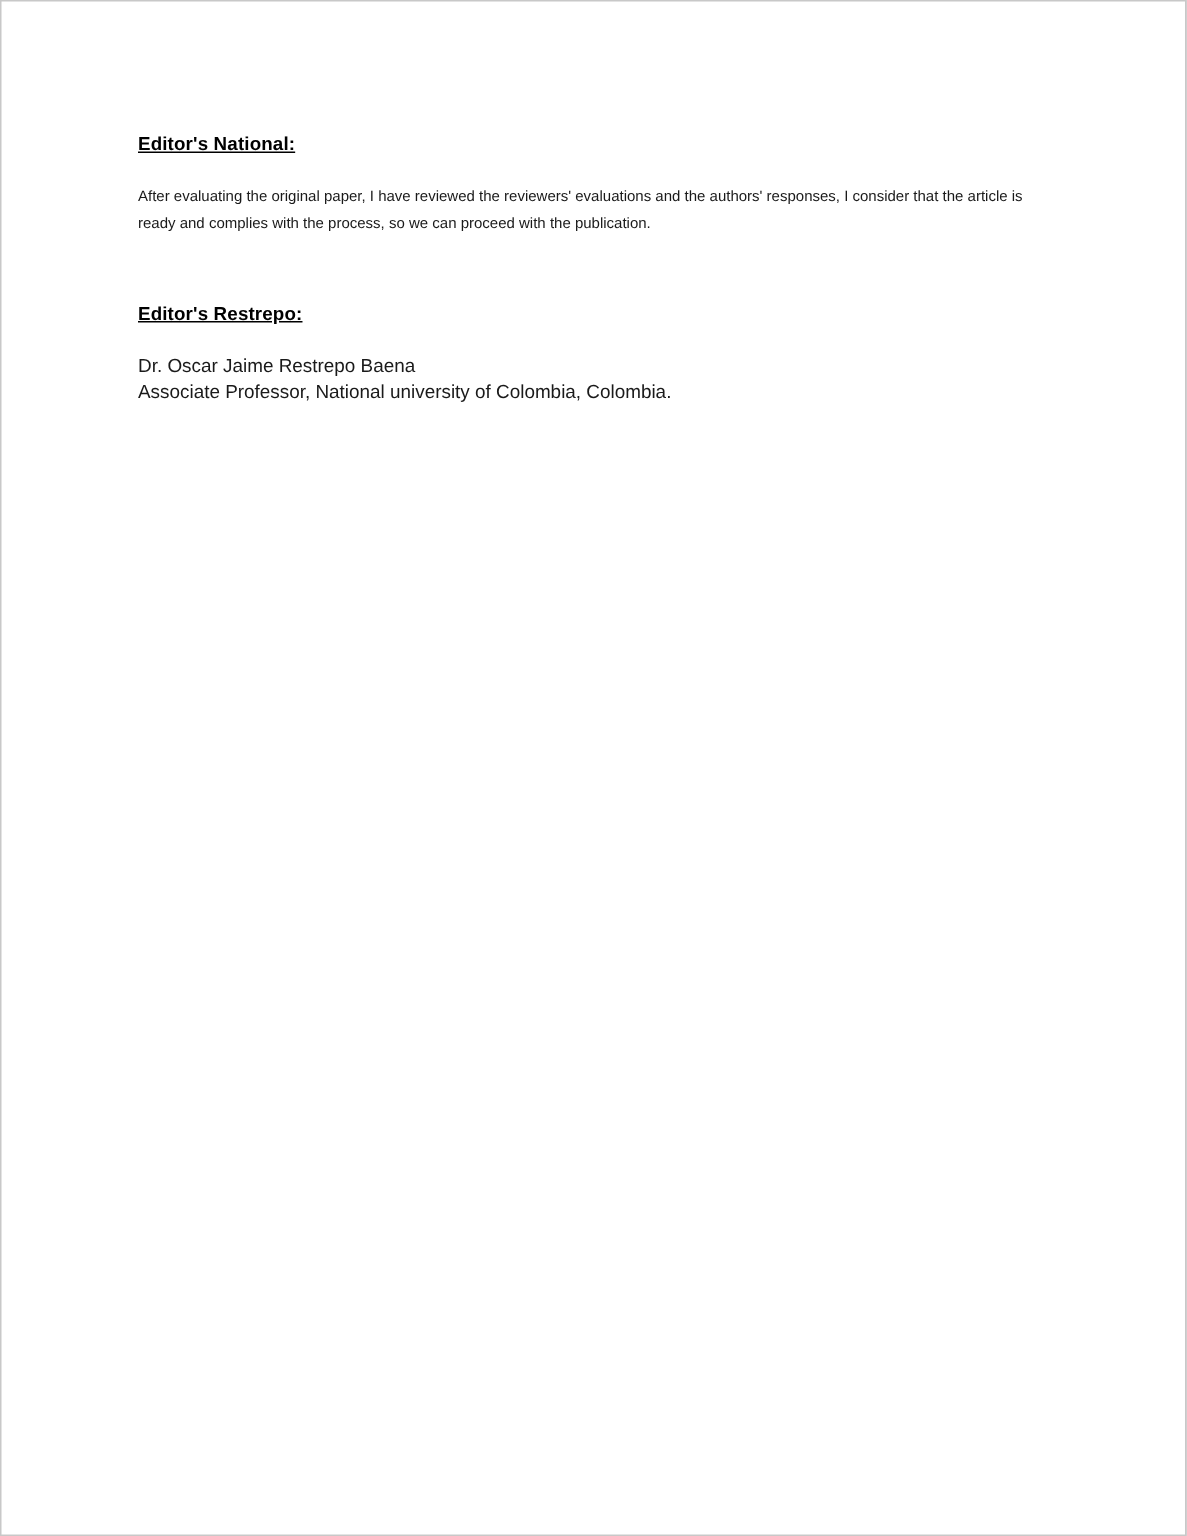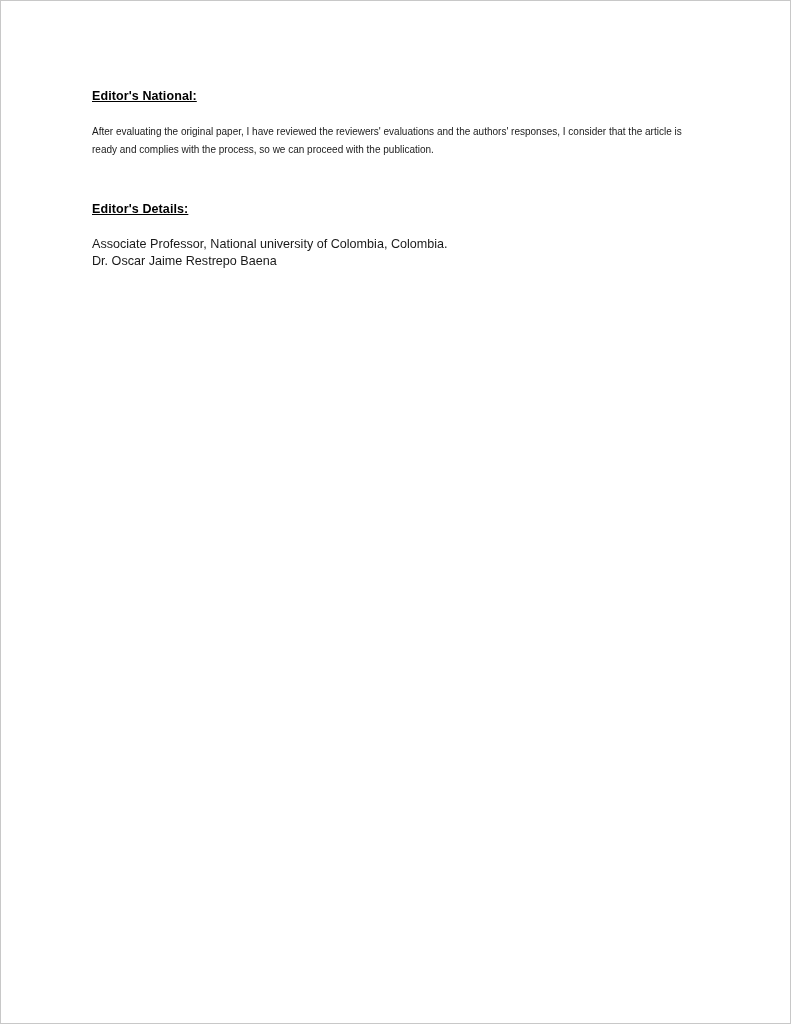--- a/index.html
+++ b/index.html
@@ -77,22 +77,22 @@
   <div class="content">
 
     <div class="section-heading">Editor's National:</div>
 
     <div class="gap-after-heading"></div>
 
     <div class="body-text">After evaluating the original paper, I have reviewed the reviewers' evaluations and the authors' responses, I consider that the article is ready and complies with the process, so we can proceed with the publication.</div>
 
     <div class="gap-between-sections"></div>
 
-    <div class="section-heading">Editor's Details:</div>
+    <div class="section-heading">Editor's Restrepo:</div>
 
     <div class="gap-small"></div>
 
+    <div class="details-line">Dr. Oscar Jaime Restrepo Baena</div>
+
     <div class="details-line">Associate Professor, National university of Colombia, Colombia.</div>
-
-    <div class="details-line">Dr. Oscar Jaime Restrepo Baena</div>
 
   </div>
 </div>
 
 </body></html>

